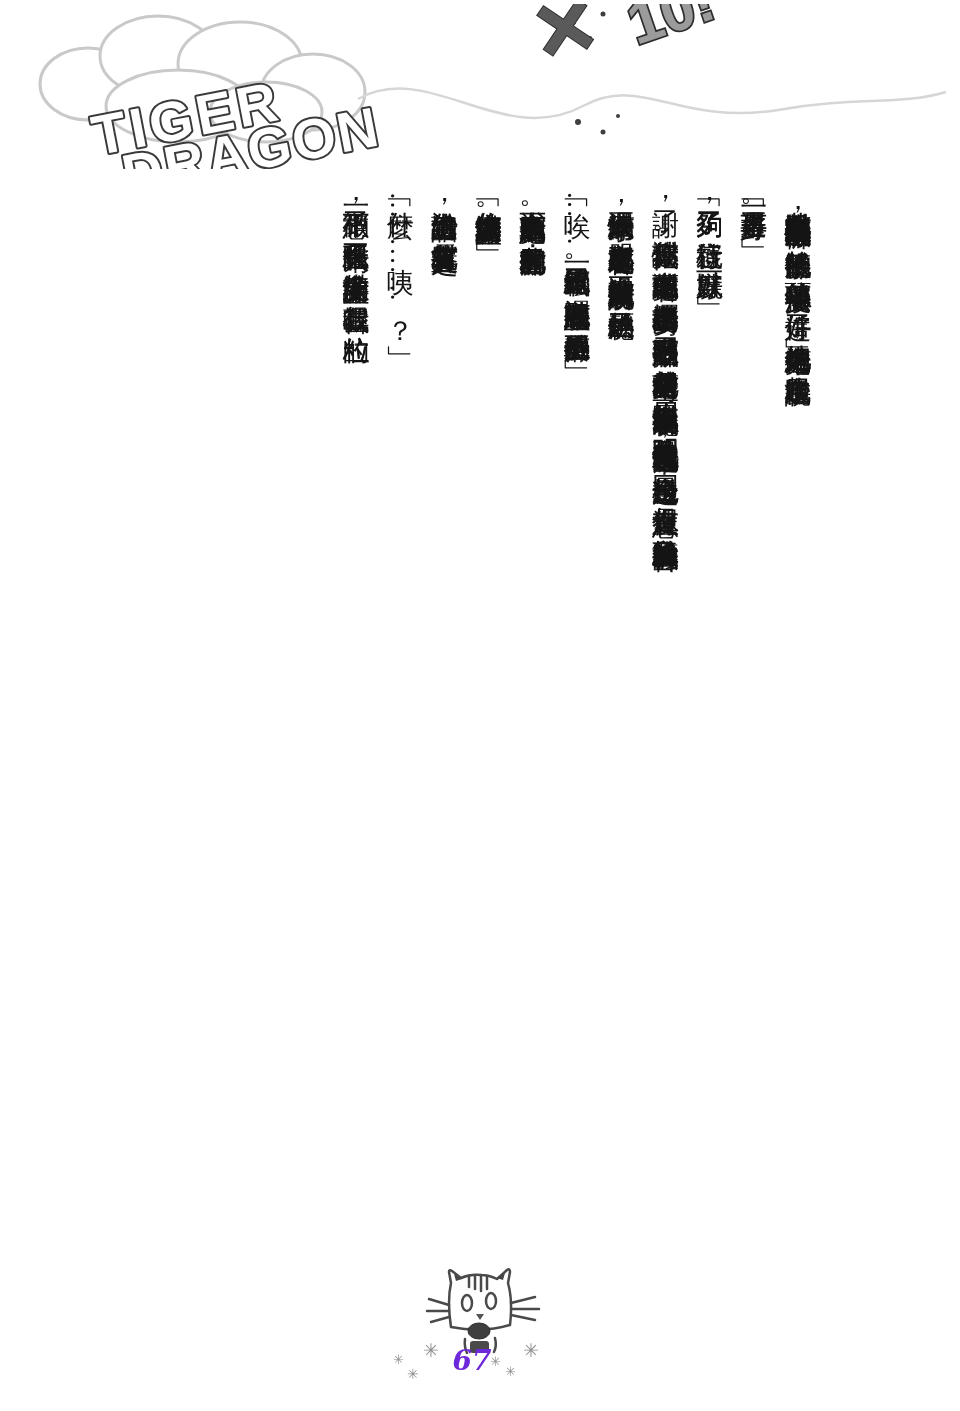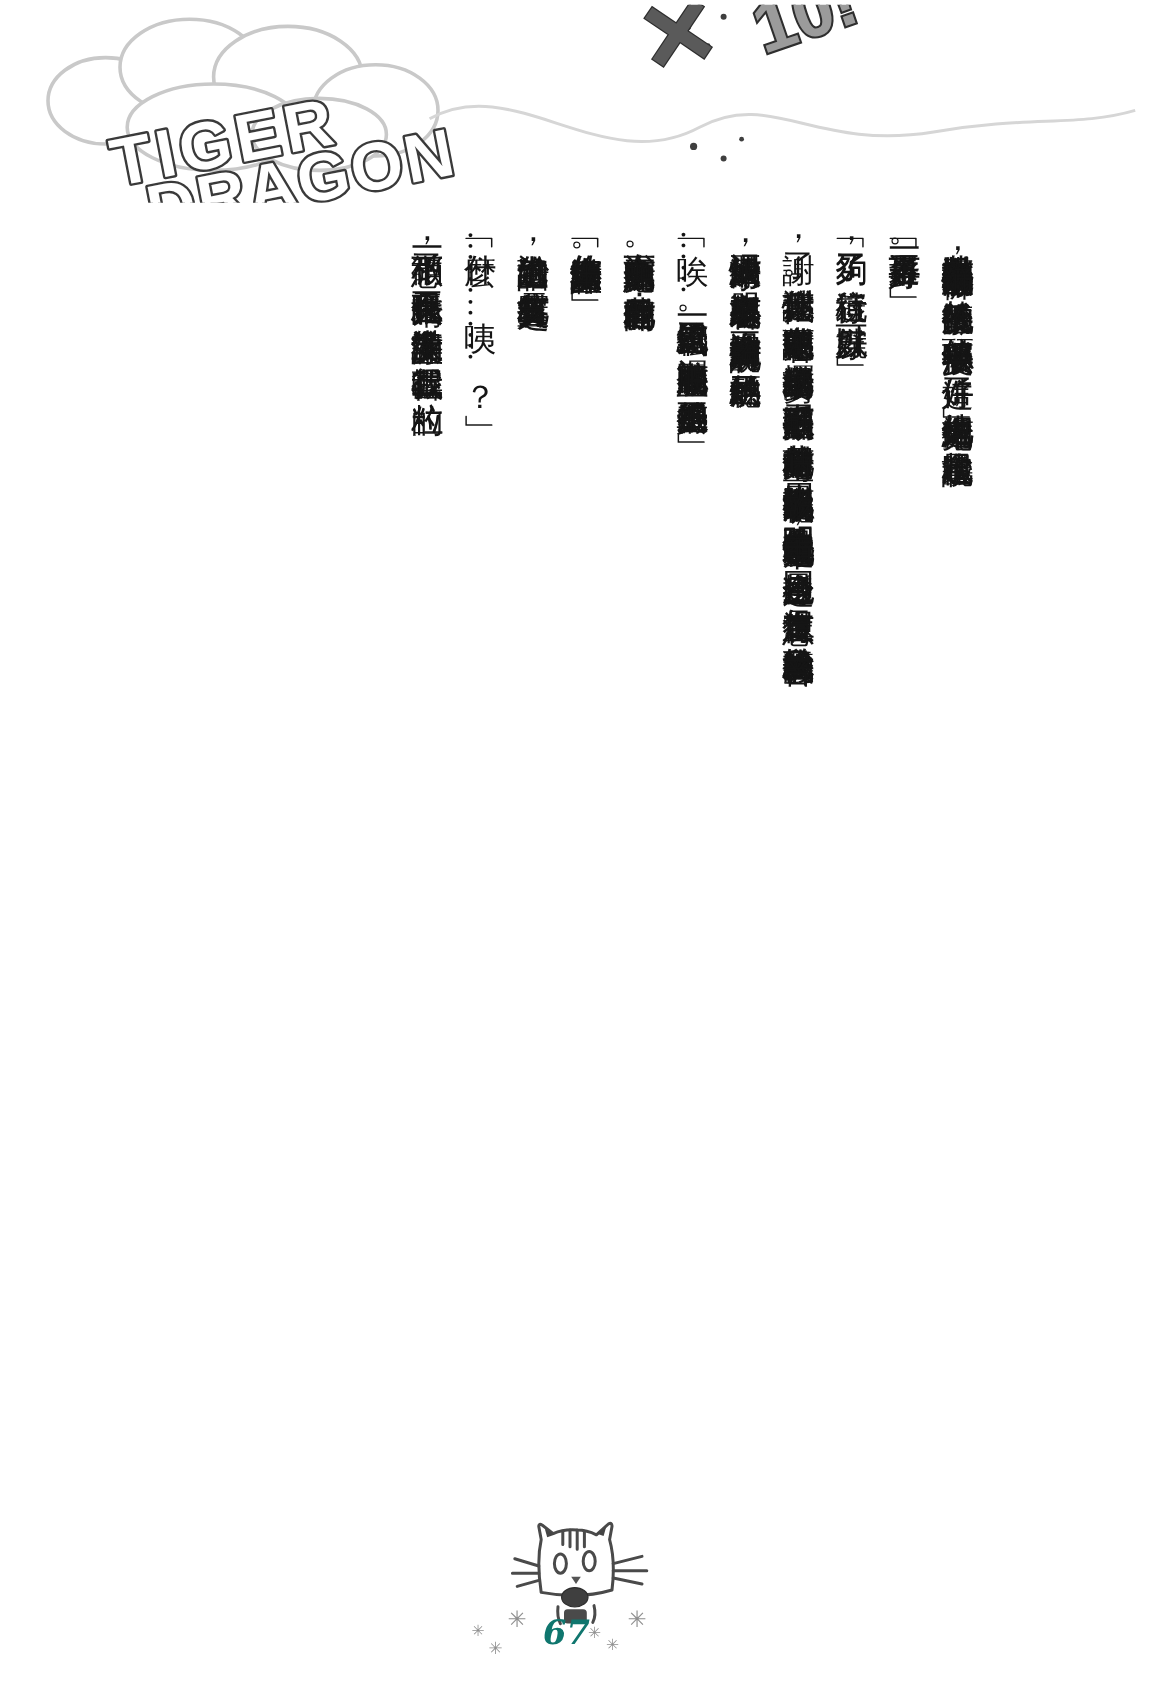--- a/index.html
+++ b/index.html
@@ -34,21 +34,21 @@
     color:#151515;
     text-align:left;
   }
   .text-body p{margin:0;padding:0;text-indent:1em;}
   
   .cat-wrap{position:absolute;left:423px;top:1267px;width:130px;height:98px;}
   .page-number{
     position:absolute;left:447px;top:1344px;width:50px;
     font-family:"DejaVu Serif","Liberation Serif",serif;
     font-style:italic;font-weight:bold;
-    font-size:28px;color:#0f766e;text-align:center;
+    font-size:28px;color:#6d28d9;text-align:center;
   }
   .star{
     position:absolute;color:#8f8f8f;
     font-family:"DejaVu Sans","Liberation Sans",sans-serif;
     line-height:1;
   }
   .st1{left:393px;top:1353px;font-size:13px;}
   .st2{left:423px;top:1341px;font-size:19px;}
   .st3{left:407px;top:1367px;font-size:14px;}
   .st4{left:490px;top:1355px;font-size:13px;}

